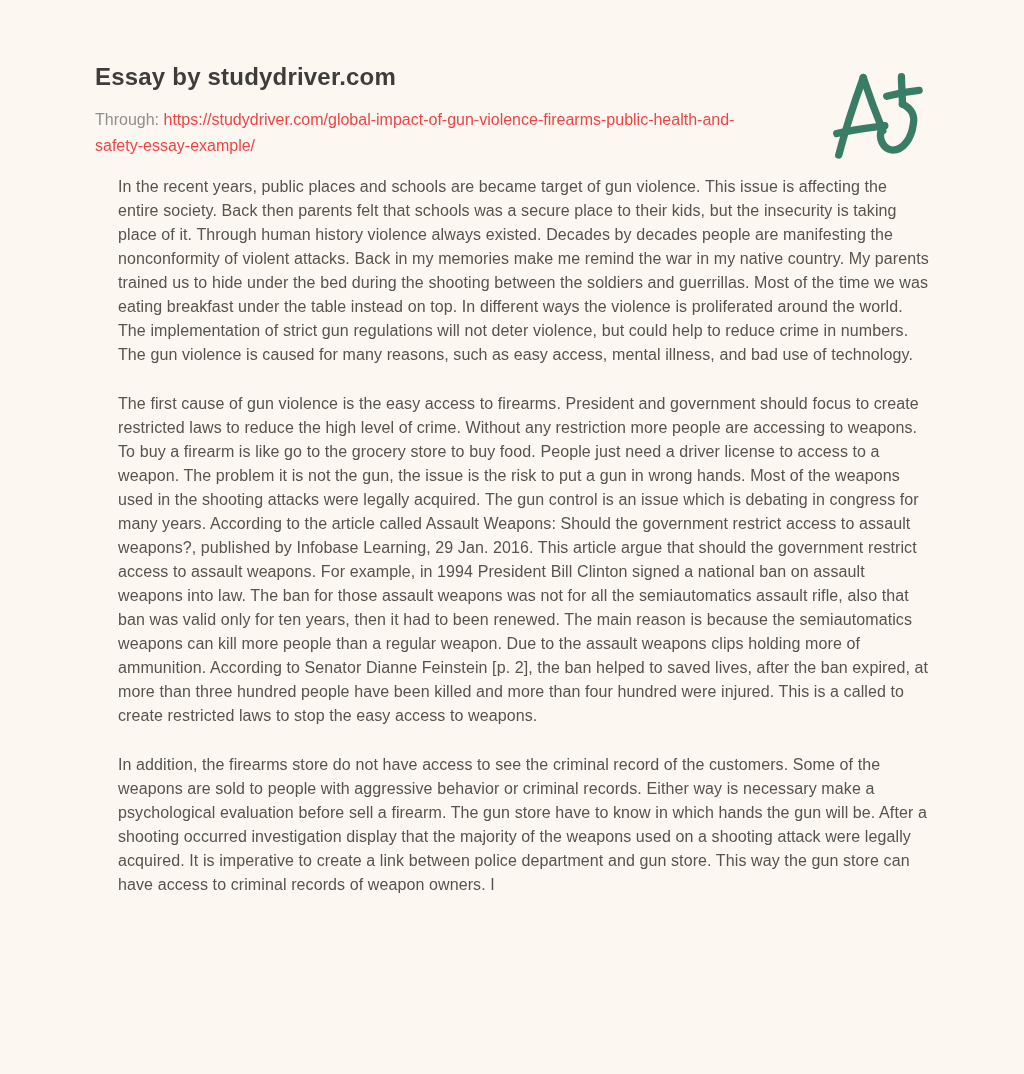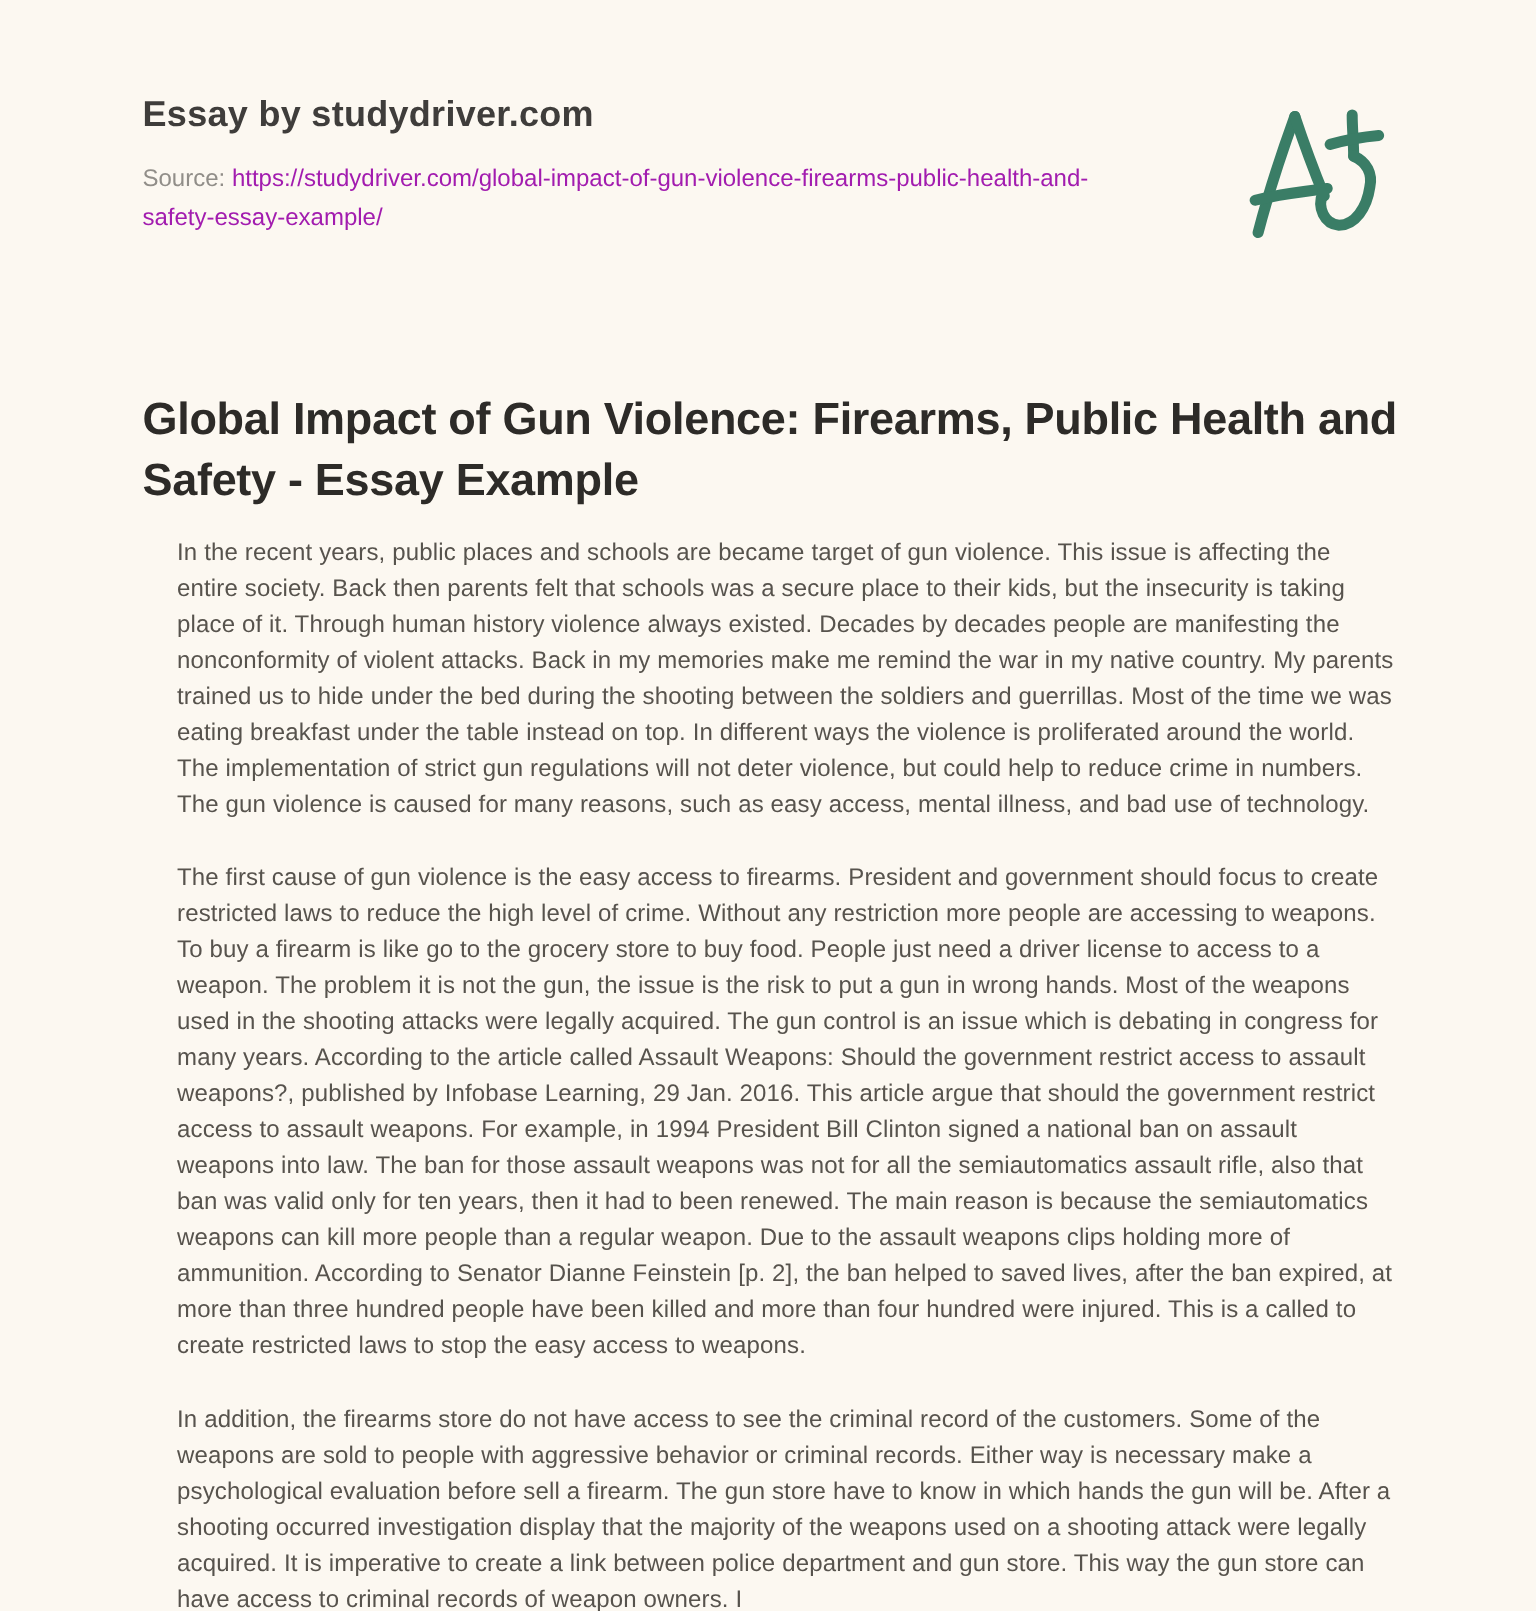--- a/index.html
+++ b/index.html
@@ -28,21 +28,21 @@
     max-width: 640px;
     font-size: 16px;
     line-height: 26px;
     overflow-wrap: break-word;
     word-break: break-word;
   }
   .source-label {
     color: #918E89;
   }
   .source-link {
-    color: #a21caf;
+    color: #ef4444;
     text-decoration: none;
   }
   .logo {
     position: absolute;
     top: 58px;
     right: 100px;
     width: 98px;
     height: 102px;
   }
   .essay-title {
@@ -69,21 +69,21 @@
 </style>
 </head>
 <body>
 
 <div class="page">
 
   <div>
     <h2 class="header-title">Essay by studydriver.com</h2>
 
     <p class="source-line">
-      <span class="source-label">Source:</span>
+      <span class="source-label">Through:</span>
       <a class="source-link" href="#">https://studydriver.com/global-impact-of-gun-violence-firearms-public-health-and-safety-essay-example/</a>
     </p>
 
     <div class="logo">
       <svg viewBox="0 0 100 100" width="98" height="102" fill="none" stroke="#3A7D66" stroke-width="7.5" stroke-linecap="round">
 
         <path d="M13,97 C19,74 30,40 38,18"></path>
 
         <path d="M38,18 C44,36 51,55 58,72"></path>
 
@@ -91,21 +91,20 @@
 
         <path d="M77,17 C77,26 78,36 78,45"></path>
 
         <path d="M62,37 C73,34 84,32 95,31"></path>
 
         <path d="M78,45 C87,49 91,57 89,66 C87,80 79,92 68,92 C58,91 53,80 57,70"></path>
       </svg>
     </div>
   </div>
 
-  <h1 class="essay-title">Global Impact of Gun Violence: Firearms, Public Health and Safety - Essay Example</h1>
 
   <div class="essay-body">
     <p>In the recent years, public places and schools are became target of gun violence. This issue is affecting the entire society. Back then parents felt that schools was a secure place to their kids, but the insecurity is taking place of it. Through human history violence always existed. Decades by decades people are manifesting the nonconformity of violent attacks. Back in my memories make me remind the war in my native country. My parents trained us to hide under the bed during the shooting between the soldiers and guerrillas. Most of the time we was eating breakfast under the table instead on top. In different ways the violence is proliferated around the world. The implementation of strict gun regulations will not deter violence, but could help to reduce crime in numbers. The gun violence is caused for many reasons, such as easy access, mental illness, and bad use of technology.</p>
     <p>The first cause of gun violence is the easy access to firearms. President and government should focus to create restricted laws to reduce the high level of crime. Without any restriction more people are accessing to weapons. To buy a firearm is like go to the grocery store to buy food. People just need a driver license to access to a weapon. The problem it is not the gun, the issue is the risk to put a gun in wrong hands. Most of the weapons used in the shooting attacks were legally acquired. The gun control is an issue which is debating in congress for many years. According to the article called Assault Weapons: Should the government restrict access to assault weapons?, published by Infobase Learning, 29 Jan. 2016. This article argue that should the government restrict access to assault weapons. For example, in 1994 President Bill Clinton signed a national ban on assault weapons into law. The ban for those assault weapons was not for all the semiautomatics assault rifle, also that ban was valid only for ten years, then it had to been renewed. The main reason is because the semiautomatics weapons can kill more people than a regular weapon. Due to the assault weapons clips holding more of ammunition. According to Senator Dianne Feinstein [p. 2], the ban helped to saved lives, after the ban expired, at more than three hundred people have been killed and more than four hundred were injured. This is a called to create restricted laws to stop the easy access to weapons.</p>
     <p>In addition, the firearms store do not have access to see the criminal record of the customers. Some of the weapons are sold to people with aggressive behavior or criminal records. Either way is necessary make a psychological evaluation before sell a firearm. The gun store have to know in which hands the gun will be. After a shooting occurred investigation display that the majority of the weapons used on a shooting attack were legally acquired. It is imperative to create a link between police department and gun store. This way the gun store can have access to criminal records of weapon owners. I</p>
   </div>
 
 </div>
 
 </body></html>

